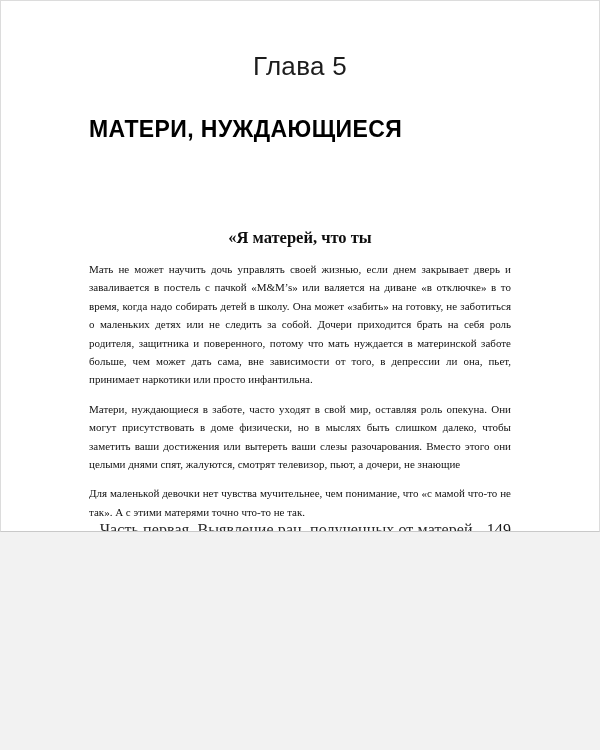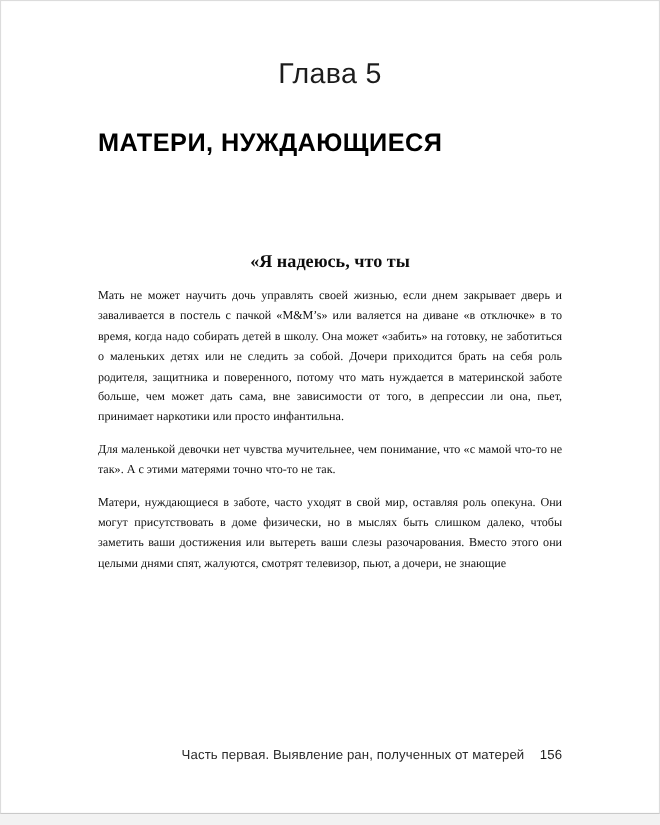--- a/index.html
+++ b/index.html
@@ -5,21 +5,21 @@
   html, body {
     margin: 0;
     padding: 0;
     background: #f2f2f2;
     font-family: "Liberation Serif", "DejaVu Serif", serif;
   }
   .page {
     position: relative;
     box-sizing: border-box;
     width: 600px;
-    height: 740px;
+    height: 532px;
     margin: 0 auto;
     background: #ffffff;
     border: 1px solid #dcdcdc;
     border-bottom-color: #c9c9c9;
     padding: 50px 88px 46px 88px;
     display: flex;
     flex-direction: column;
     overflow: hidden;
   }
   .chapter-label {
@@ -58,48 +58,48 @@
     hyphens: auto;
     -webkit-hyphens: auto;
   }
   .body-text p:last-child { margin-bottom: 0; }
   .footer {
     margin-top: auto;
     display: flex;
     justify-content: flex-end;
     align-items: flex-start;
     gap: 14px;
-    font-family: Liberation Sans, sans-serif;
-    font-size: 12px;
+    font-family: Liberation Serif, serif;
+    font-size: 16px;
     color: #2b2b2b;
     letter-spacing: 0.1px;
   }
   .footer .page-number {
     color: #1a1a1a;
   }
 </style>
 </head>
 <body>
 
 <div class="page">
 
   <div class="chapter-label">Глава 5</div>
 
   <h1 class="chapter-title">
     <span>МАТЕРИ, НУЖДАЮЩИЕСЯ</span><br>
   </h1>
 
   <div class="epigraph">
-    <span>«Я надеюсь, что ты</span><br>
+    <span>«Я матерей, что ты</span><br>
   </div>
 
   <div class="body-text">
     <p>Мать не может научить дочь управлять своей жизнью, если днем закрывает дверь и заваливается в постель с пачкой «M&amp;M’s» или валяется на диване «в отключке» в то время, когда надо собирать детей в школу. Она может «забить» на готовку, не заботиться о маленьких детях или не следить за собой. Дочери приходится брать на себя роль родителя, защитника и поверенного, потому что мать нуждается в материнской заботе больше, чем может дать сама, вне зависимости от того, в депрессии ли она, пьет, принимает наркотики или просто инфантильна.</p>
+    <p>Матери, нуждающиеся в заботе, часто уходят в свой мир, оставляя роль опекуна. Они могут присутствовать в доме физически, но в мыслях быть слишком далеко, чтобы заметить ваши достижения или вытереть ваши слезы разочарования. Вместо этого они целыми днями спят, жалуются, смотрят телевизор, пьют, а дочери, не знающие</p>
     <p>Для маленькой девочки нет чувства мучительнее, чем понимание, что «с мамой что-то не так». А с этими матерями точно что-то не так.</p>
-    <p>Матери, нуждающиеся в заботе, часто уходят в свой мир, оставляя роль опекуна. Они могут присутствовать в доме физически, но в мыслях быть слишком далеко, чтобы заметить ваши достижения или вытереть ваши слезы разочарования. Вместо этого они целыми днями спят, жалуются, смотрят телевизор, пьют, а дочери, не знающие</p>
   </div>
 
   <div class="footer">
     <span class="running-title">Часть первая. Выявление ран, полученных от матерей</span>
-    <span class="page-number">156</span>
+    <span class="page-number">149</span>
   </div>
 
 </div>
 
 </body></html>

